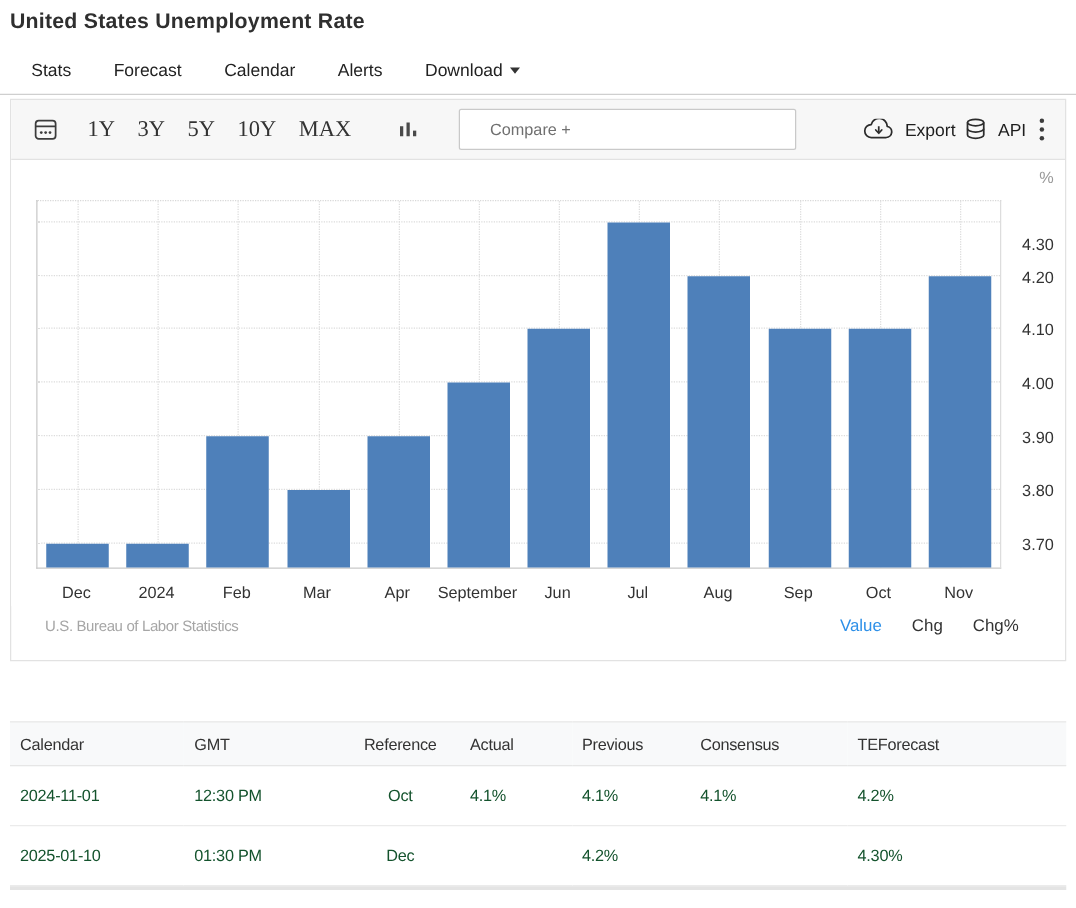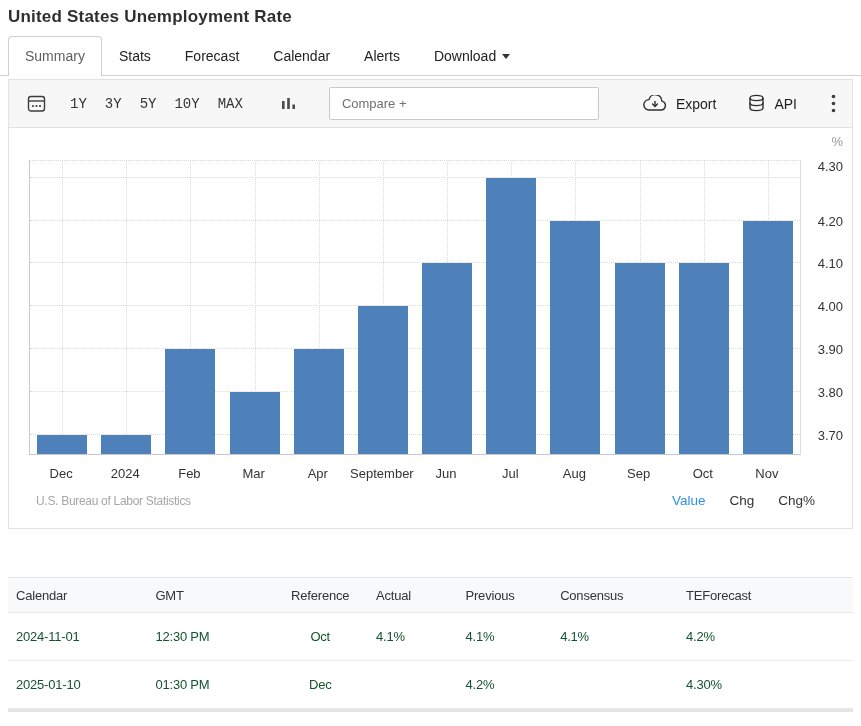--- a/index.html
+++ b/index.html
@@ -33,29 +33,29 @@
   }
 
   
   .panel { margin: 3px 8px 0 8px; border: 1px solid #e2e2e2; background: #fff; }
   .toolbar {
     height: 48px; background: #f7f7f7; border-bottom: 1px solid #e2e2e2;
     display: flex; align-items: center; padding: 0 14px 0 16px;
   }
   .tb-iconbtn { background: none; border: none; cursor: pointer; display: flex; align-items: center; padding: 2px; }
   .ranges { display: flex; gap: 18px; margin-left: 22px; }
-  .range-btn { background: none; border: none; font-size: 14px; color: #333; cursor: pointer; font-family: Liberation Mono, monospace; }
+  .range-btn { background: none; border: none; font-size: 18px; color: #333; cursor: pointer; font-family: Liberation Serif, serif; }
   .charttype-btn { margin-left: 36px; }
   .compare-input {
     margin-left: 30px; width: 270px; height: 33px;
     border: 1px solid #c9c9c9; border-radius: 2px; background: #fff;
-    font-size: 13px; padding: 0 12px; color: #333; font-family: inherit; outline: none;
+    font-size: 13px; padding: 0 24px; color: #333; font-family: inherit; outline: none;
   }
   .compare-input::placeholder { color: #707070; }
-  .tb-right { margin-left: auto; display: flex; gap: 32px; }
+  .tb-right { margin-left: auto; display: flex; gap: 8px; }
   .tb-labelbtn {
     background: none; border: none; cursor: pointer; font-family: inherit;
     display: flex; align-items: center; gap: 9px; font-size: 14px; color: #1d1d1d;
   }
 
   
   .chart { position: relative; height: 357px; background: #fff; }
   .y-unit { position: absolute; top: 6px; right: 9px; font-size: 13px; color: #999; }
   .plot {
     position: absolute; left: 20px; top: 32px; width: 772px; height: 295px;
@@ -94,21 +94,20 @@
   svg { display: block; }
 </style>
 </head>
 <body>
 
 <div class="page">
 
   <div class="page-title">United States Unemployment Rate</div>
 
   <nav class="tabs" id="tabs">
-      <div class="tab active"><span>Summary</span></div>
       <div class="tab"><span>Stats</span></div>
       <div class="tab"><span>Forecast</span></div>
       <div class="tab"><span>Calendar</span></div>
       <div class="tab"><span>Alerts</span></div>
       <div class="tab"><span>Download</span><span class="caret-down"></span></div>
     </nav>
 
   <div class="panel">
 
     <div class="toolbar">
@@ -219,21 +218,21 @@
         <div class="xtick" style="left: 180.417px;">Feb</div>
         <div class="xtick" style="left: 244.583px;">Mar</div>
         <div class="xtick" style="left: 308.75px;">Apr</div>
         <div class="xtick" style="left: 372.917px;">September</div>
         <div class="xtick" style="left: 437.083px;">Jun</div>
         <div class="xtick" style="left: 501.25px;">Jul</div>
         <div class="xtick" style="left: 565.417px;">Aug</div>
         <div class="xtick" style="left: 629.583px;">Sep</div>
         <div class="xtick" style="left: 693.75px;">Oct</div>
         <div class="xtick" style="left: 757.917px;">Nov</div>
-        <div class="ytick" style="top: 31px;">4.30</div>
+        <div class="ytick" style="top: 60px;">4.30</div>
         <div class="ytick" style="top: 85.6546px;">4.20</div>
         <div class="ytick" style="top: 128.47px;">4.10</div>
         <div class="ytick" style="top: 171.286px;">4.00</div>
         <div class="ytick" style="top: 214.102px;">3.90</div>
         <div class="ytick" style="top: 256.917px;">3.80</div>
         <div class="ytick" style="top: 299.733px;">3.70</div>
       </div>
 
     <div class="chart-footer">
       <span class="source">U.S. Bureau of Labor Statistics</span>

